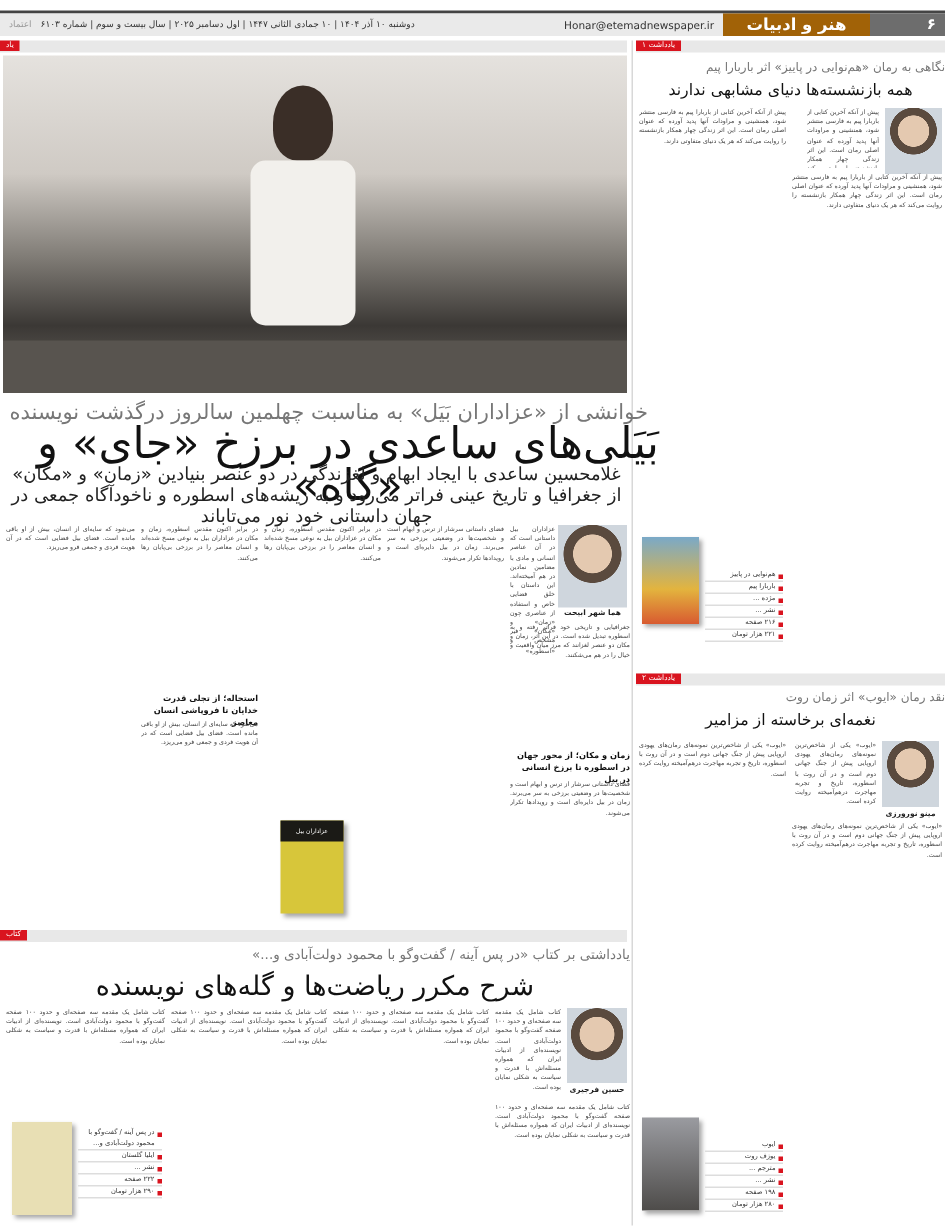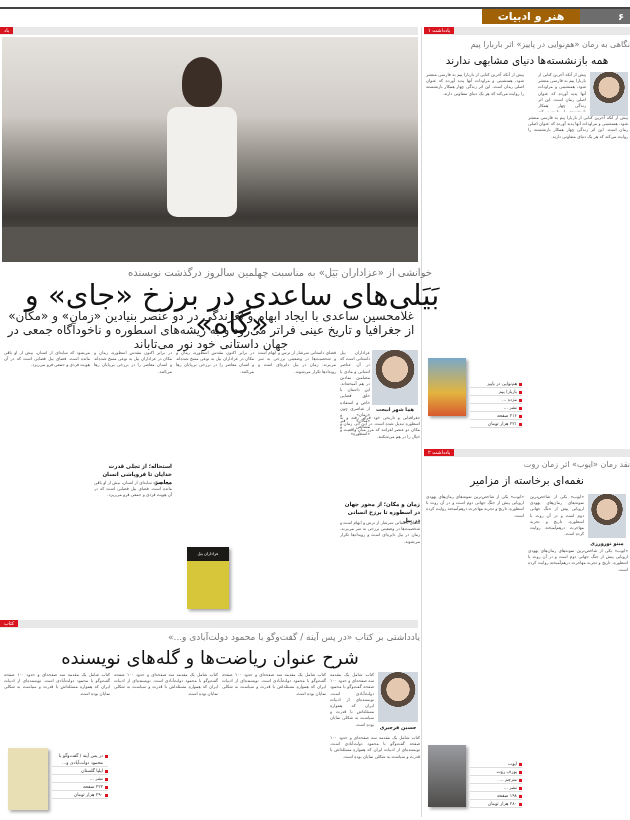--- a/index.html
+++ b/index.html
@@ -24,39 +24,46 @@
 .spec li::before{content:"";position:absolute;right:0;top:2.5px;width:3px;height:3px;background:#d9141f}
 .vsep{background:#d8d8d8;width:1px}
 .sub{direction:rtl;font-weight:bold;font-size:5.5px;line-height:8px;color:#111}
 </style>
 </head>
 <body>
 
 <div class="abs topbar">
   <div class="pagenum">۶</div>
   <div class="section">هنر و ادبیات</div>
+  <div class="topinfo">
+    <span class="email">Honar@etemadnewspaper.ir</span>
+    <span style="display:flex;gap:6px;align-items:center;">
+      <span>دوشنبه ۱۰ آذر ۱۴۰۴ | ۱۰ جمادی الثانی ۱۴۴۷ | اول دسامبر ۲۰۲۵ | سال بیست و سوم | شماره ۶۱۰۳</span>
+      <span style="color:#999">اعتماد</span>
+    </span>
+  </div>
 </div>
 
 <div class="abs tagline" style="left:0;top:27px;width:418px;">
   <span class="redtag" style="margin-right:55px">یاد</span>
 </div>
 
 <div class="abs tagline" style="left:424px;top:27px;width:206px;">
   <span class="redtag">یادداشت ۱</span>
 </div>
 
 <div class="abs vsep" style="left:421px;top:27px;height:790px"></div>
 
 <div class="abs photo" style="left:2px;top:37px;width:416px;height:225px">
   <div class="abs" style="left:180px;top:20px;width:40px;height:50px;border-radius:50% 50% 40% 40%;background:#3a2e27"></div>
   <div class="abs" style="left:165px;top:70px;width:70px;height:110px;background:#f2f0ec;border-radius:10px"></div>
   <div class="abs" style="left:0;top:190px;width:416px;height:35px;background:#58544f"></div>
 </div>
 
-<div class="abs kicker" style="left:0;top:267px;width:432px;font-size:10px">خوانشی از «عزاداران بَیَل» به مناسبت چهلمین سالروز درگذشت نویسنده</div>
+<div class="abs kicker" style="left:0;top:267px;width:432px;font-size:14px">خوانشی از «عزاداران بَیَل» به مناسبت چهلمین سالروز درگذشت نویسنده</div>
 <div class="abs headline" style="left:0;top:281px;width:464px;font-size:29px;line-height:28px">بَیَلی‌های ساعدی در برزخ «جای» و «گاه»</div>
 <div class="abs headline" style="left:6px;top:309px;width:410px;font-size:12px;line-height:14px;color:#222">غلامحسین ساعدی با ایجاد ابهام و لغزندگی در دو عنصر بنیادین «زمان» و «مکان» از جغرافیا و تاریخ عینی فراتر می‌رود و به ریشه‌های اسطوره و ناخودآگاه جمعی در جهان داستانی خود نور می‌تاباند</div>
 
 <div class="abs avatar" style="left:372px;top:350px;width:46px;height:55px"></div>
 <div class="abs caption" style="left:370px;top:406px;width:50px">هما شهر ابیحت</div>
 
 <div class="abs col-text" style="left:340px;top:350px;width:30px;height:90px">عزاداران بیل داستانی است که در آن عناصر انسانی و مادی با مضامین نمادین در هم آمیخته‌اند. این داستان با خلق فضایی خاص و استفاده از عناصری چون «زمان» و «مکان» فیر مشخص و «اسطوره»</div>
 <div class="abs col-text" style="left:340px;top:415px;width:80px;height:80px">جغرافیایی و تاریخی خود فراتر رفته و به اسطوره تبدیل شده است. در این اثر، زمان و مکان دو عنصر لغزانند که مرز میان واقعیت و خیال را در هم می‌شکنند.</div>
 <div class="abs sub" style="left:340px;top:500px;width:80px">زمان و مکان؛ از محور جهان در اسطوره تا برزخ انسانی در بیل</div>
 <div class="abs col-text" style="left:340px;top:520px;width:80px;height:95px">فضای داستانی سرشار از ترس و ابهام است و شخصیت‌ها در وضعیتی برزخی به سر می‌برند. زمان در بیل دایره‌ای است و رویدادها تکرار می‌شوند.</div>
@@ -68,21 +75,21 @@
 <div class="abs col-text" style="left:4px;top:350px;width:86px;height:265px">می‌شود که سایه‌ای از انسان، بیش از او باقی مانده است. فضای بیل فضایی است که در آن هویت فردی و جمعی فرو می‌ریزد.</div>
 
 <div class="abs book" style="left:187px;top:547px;width:42px;height:62px;background:#d7c63a">
   <div style="height:14px;background:#1b1a16;color:#fff;font-size:4px;text-align:center;direction:rtl;padding-top:4px">عزاداران بیل</div>
 </div>
 
 <div class="abs tagline" style="left:0;top:620px;width:418px;">
   <span class="redtag">کتاب</span>
 </div>
 <div class="abs kicker" style="left:0;top:632px;width:420px;font-size:9px">یادداشتی بر کتاب «در پس آینه / گفت‌وگو با محمود دولت‌آبادی و...»</div>
-<div class="abs headline" style="left:0;top:646px;width:420px;font-size:18px;line-height:24px">شرح عنوان ریاضت‌ها و گله‌های نویسنده</div>
+<div class="abs headline" style="left:0;top:646px;width:420px;font-size:18px;line-height:24px">شرح مکرر ریاضت‌ها و گله‌های نویسنده</div>
 <div class="abs avatar" style="left:378px;top:672px;width:40px;height:50px"></div>
 <div class="abs caption" style="left:376px;top:724px;width:44px">حسین فرجیری</div>
 <div class="abs col-text" style="left:330px;top:672px;width:44px;height:60px">کتاب شامل یک مقدمه سه صفحه‌ای و حدود ۱۰۰ صفحه گفت‌وگو با محمود دولت‌آبادی است. نویسنده‌ای از ادبیات ایران که همواره مسئله‌اش با قدرت و سیاست به شکلی نمایان بوده است.</div>
 <div class="abs col-text" style="left:330px;top:735px;width:90px;height:82px">کتاب شامل یک مقدمه سه صفحه‌ای و حدود ۱۰۰ صفحه گفت‌وگو با محمود دولت‌آبادی است. نویسنده‌ای از ادبیات ایران که همواره مسئله‌اش با قدرت و سیاست به شکلی نمایان بوده است.</div>
 <div class="abs col-text" style="left:222px;top:672px;width:104px;height:145px">کتاب شامل یک مقدمه سه صفحه‌ای و حدود ۱۰۰ صفحه گفت‌وگو با محمود دولت‌آبادی است. نویسنده‌ای از ادبیات ایران که همواره مسئله‌اش با قدرت و سیاست به شکلی نمایان بوده است.</div>
 <div class="abs col-text" style="left:114px;top:672px;width:104px;height:145px">کتاب شامل یک مقدمه سه صفحه‌ای و حدود ۱۰۰ صفحه گفت‌وگو با محمود دولت‌آبادی است. نویسنده‌ای از ادبیات ایران که همواره مسئله‌اش با قدرت و سیاست به شکلی نمایان بوده است.</div>
 <div class="abs col-text" style="left:4px;top:672px;width:106px;height:70px">کتاب شامل یک مقدمه سه صفحه‌ای و حدود ۱۰۰ صفحه گفت‌وگو با محمود دولت‌آبادی است. نویسنده‌ای از ادبیات ایران که همواره مسئله‌اش با قدرت و سیاست به شکلی نمایان بوده است.</div>
 <div class="abs book" style="left:8px;top:748px;width:40px;height:62px;background:#e8dfb4"></div>
 <ul class="abs spec" style="left:52px;top:752px;width:56px">
   <li>در پس آینه / گفت‌وگو با محمود دولت‌آبادی و...</li>

